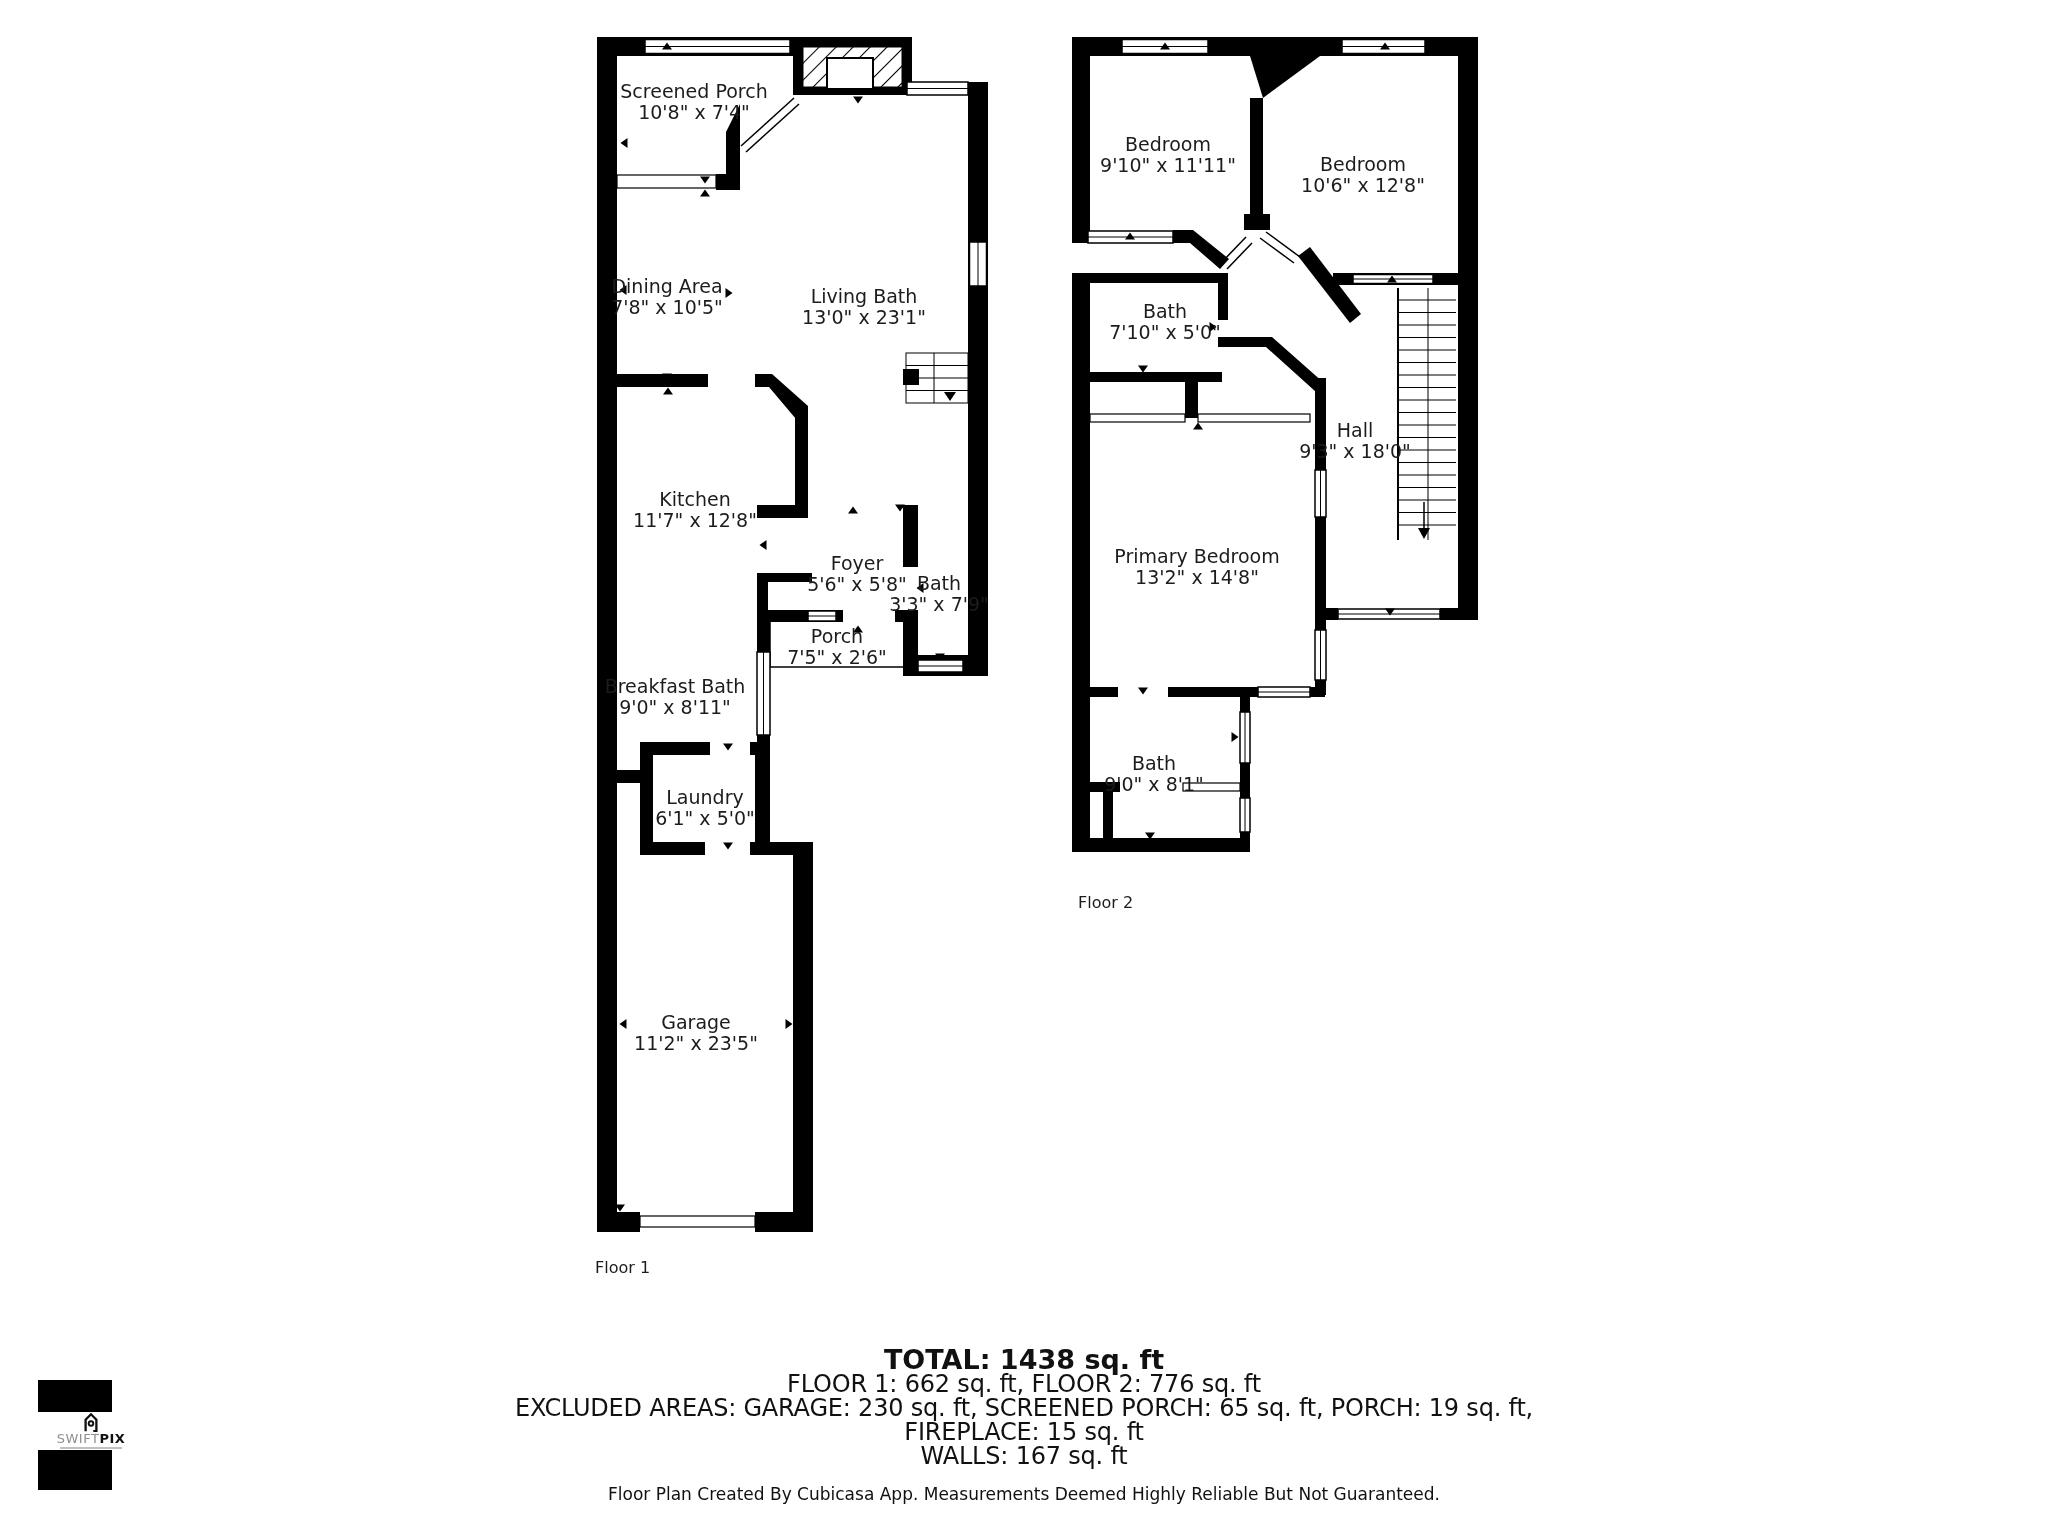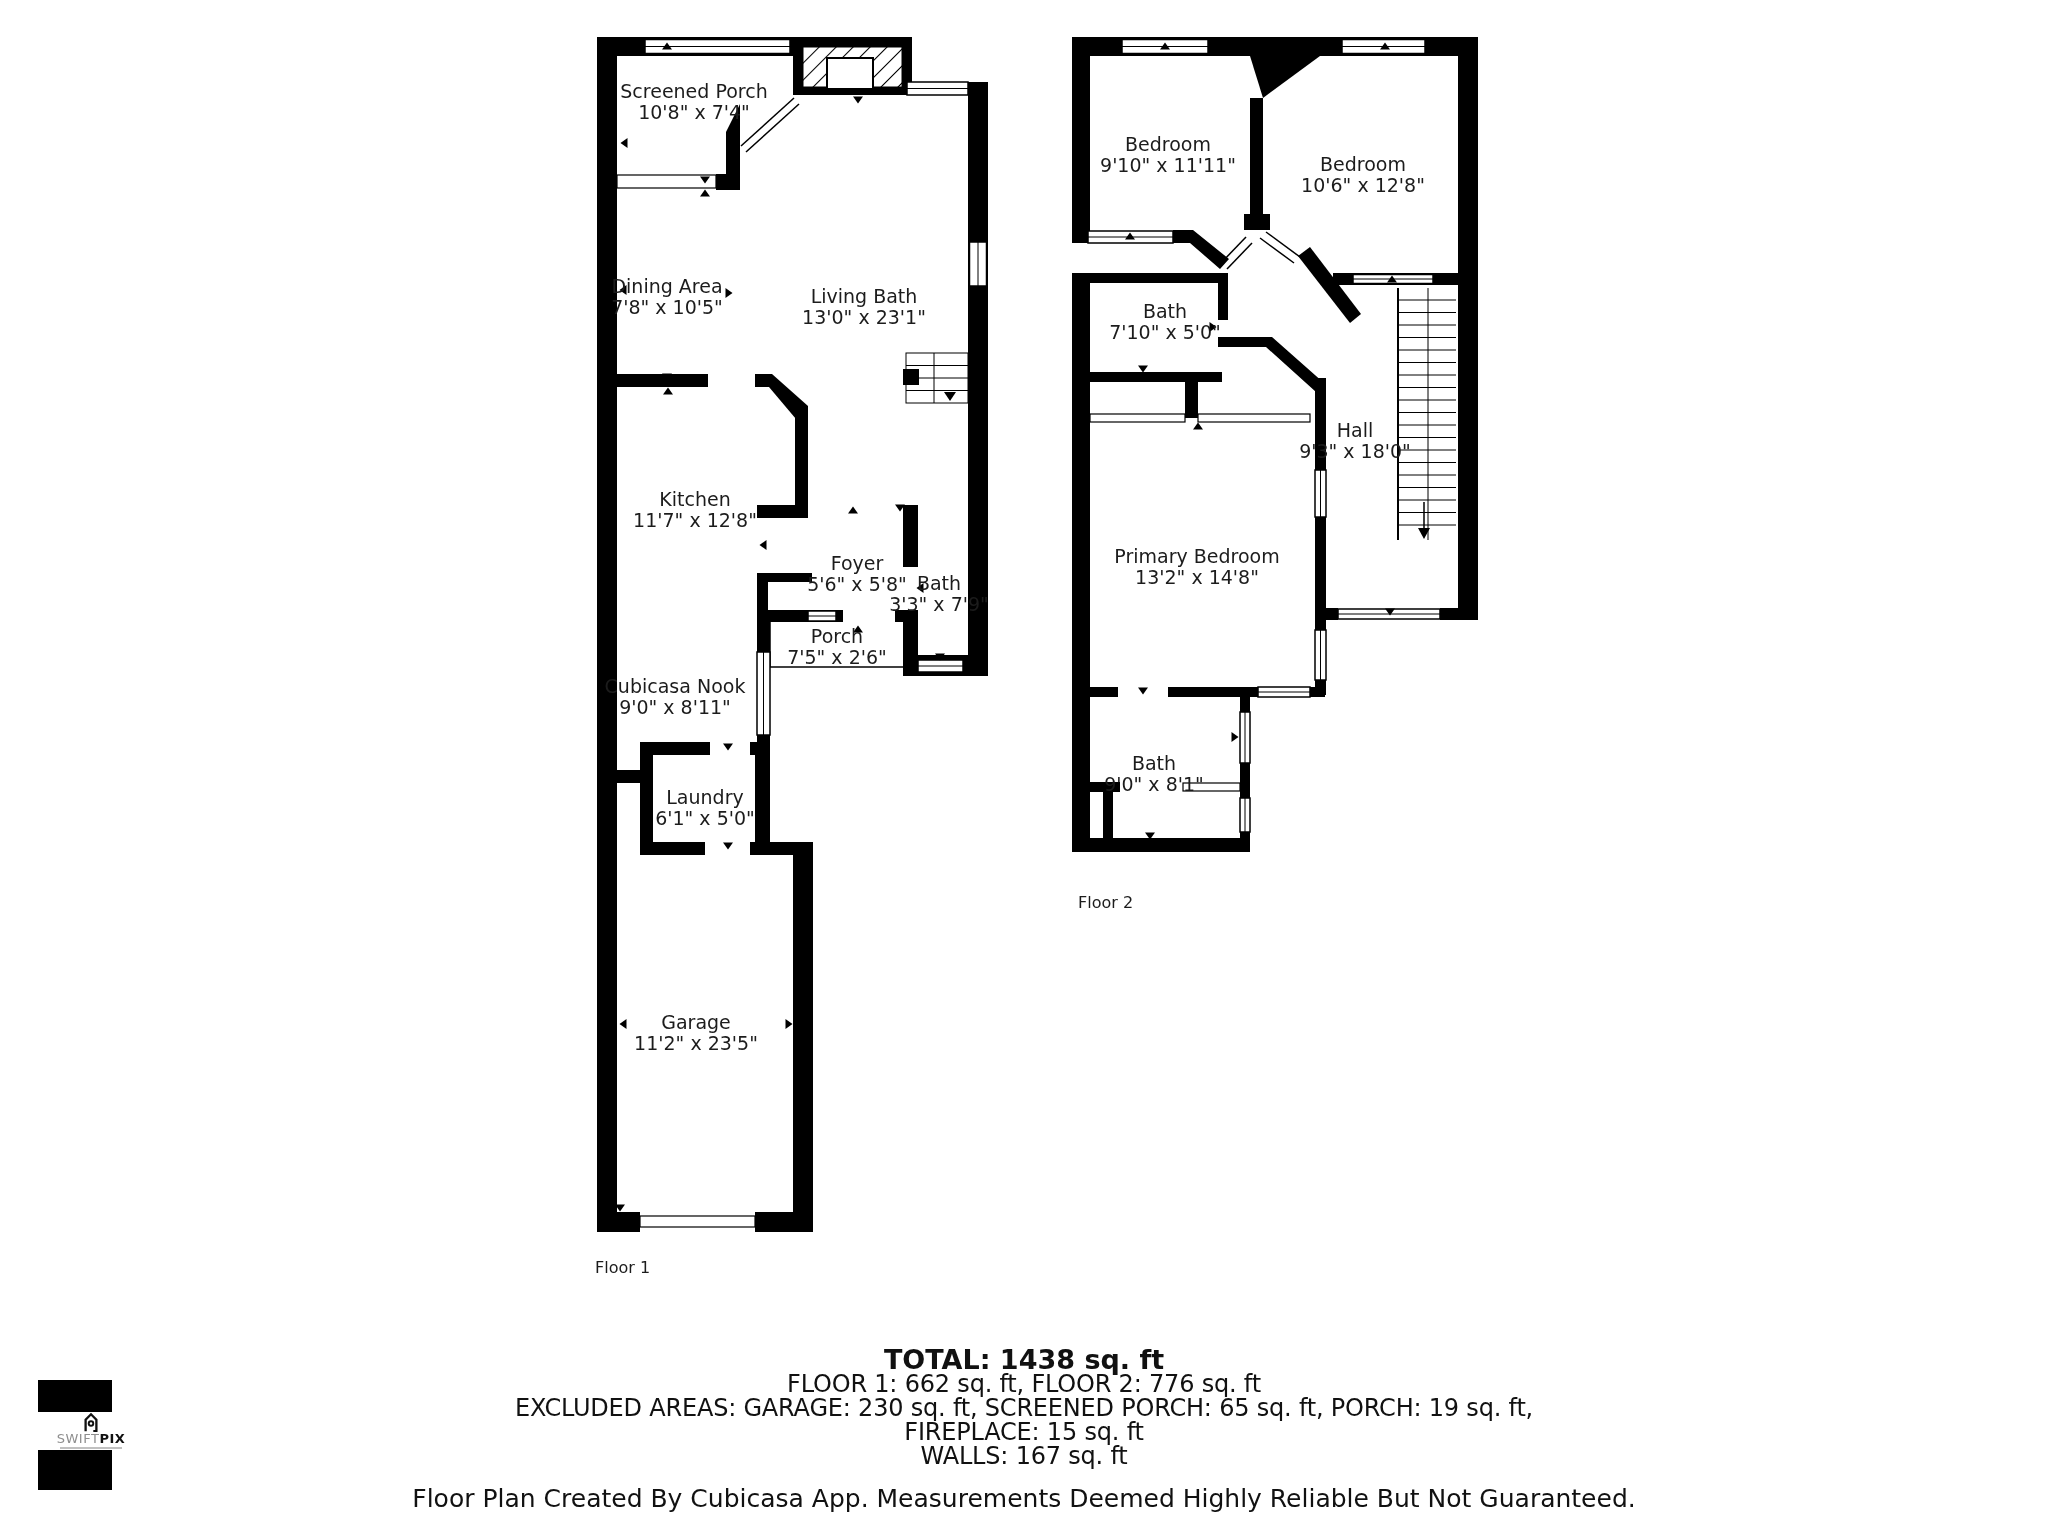--- a/index.html
+++ b/index.html
@@ -15,21 +15,21 @@
   .gap{fill:#fff;}
   .arrow{fill:#000;}
   .room-label{position:absolute;transform:translateX(-50%);text-align:center;
               color:#1c1c1c;font-size:19px;line-height:21px;white-space:nowrap;}
   .floor-label{position:absolute;font-size:16px;color:#1c1c1c;white-space:nowrap;}
   .footer{position:absolute;left:0;top:1348px;width:2048px;text-align:center;color:#111;}
   .footer p{margin:0;}
   .f-total{font-size:27px;font-weight:bold;line-height:24px;}
   .f-line{font-size:24px;line-height:24px;letter-spacing:-0.2px;}
   .disclaimer{position:absolute;left:0;top:1484px;width:2048px;text-align:center;
-              font-size:25px;color:#111;}
+              font-size:17px;color:#111;}
   .logo{position:absolute;left:38px;top:1380px;width:74px;}
   .logo-block{width:74px;height:32px;background:#000;}
   .logo-block.bottom{height:40px;}
   .logo-mid{width:74px;height:38px;background:#fff;display:flex;flex-direction:column;
             align-items:center;justify-content:flex-start;margin-left:16px;}
   .logo-word{font-size:13px;line-height:13px;letter-spacing:0.5px;white-space:nowrap;}
   .logo-word .lt{color:#8f8f8f;font-weight:normal;}
   .logo-word .rt{color:#111;font-weight:bold;}
   .logo-tagline{width:62px;height:2px;background:#c0c0c0;margin-top:2px;}
 </style>
@@ -317,21 +317,21 @@
 </div>
 <div class="room-label" style="left:939px;top:573px">
   <div>Bath</div>
   <div>3'3" x 7'9"</div>
 </div>
 <div class="room-label" style="left:837px;top:626px">
   <div>Porch</div>
   <div>7'5" x 2'6"</div>
 </div>
 <div class="room-label" style="left:675px;top:676px">
-  <div>Cubicasa Nook</div>
+  <div>Breakfast Bath</div>
   <div>9'0" x 8'11"</div>
 </div>
 <div class="room-label" style="left:705px;top:787px">
   <div>Laundry</div>
   <div>6'1" x 5'0"</div>
 </div>
 <div class="room-label" style="left:696px;top:1012px">
   <div>Garage</div>
   <div>11'2" x 23'5"</div>
 </div>

